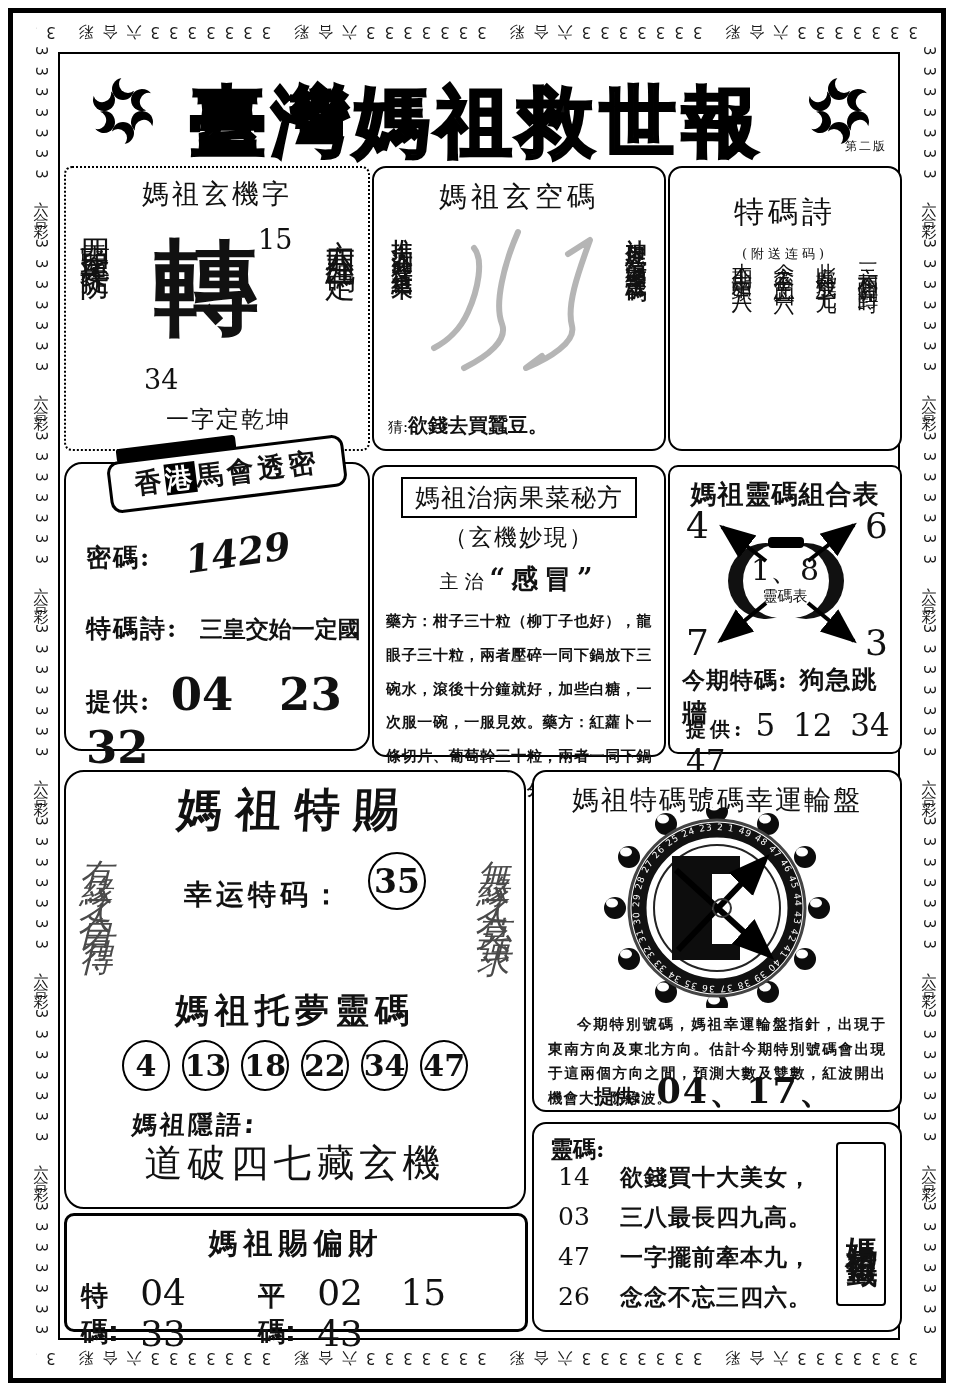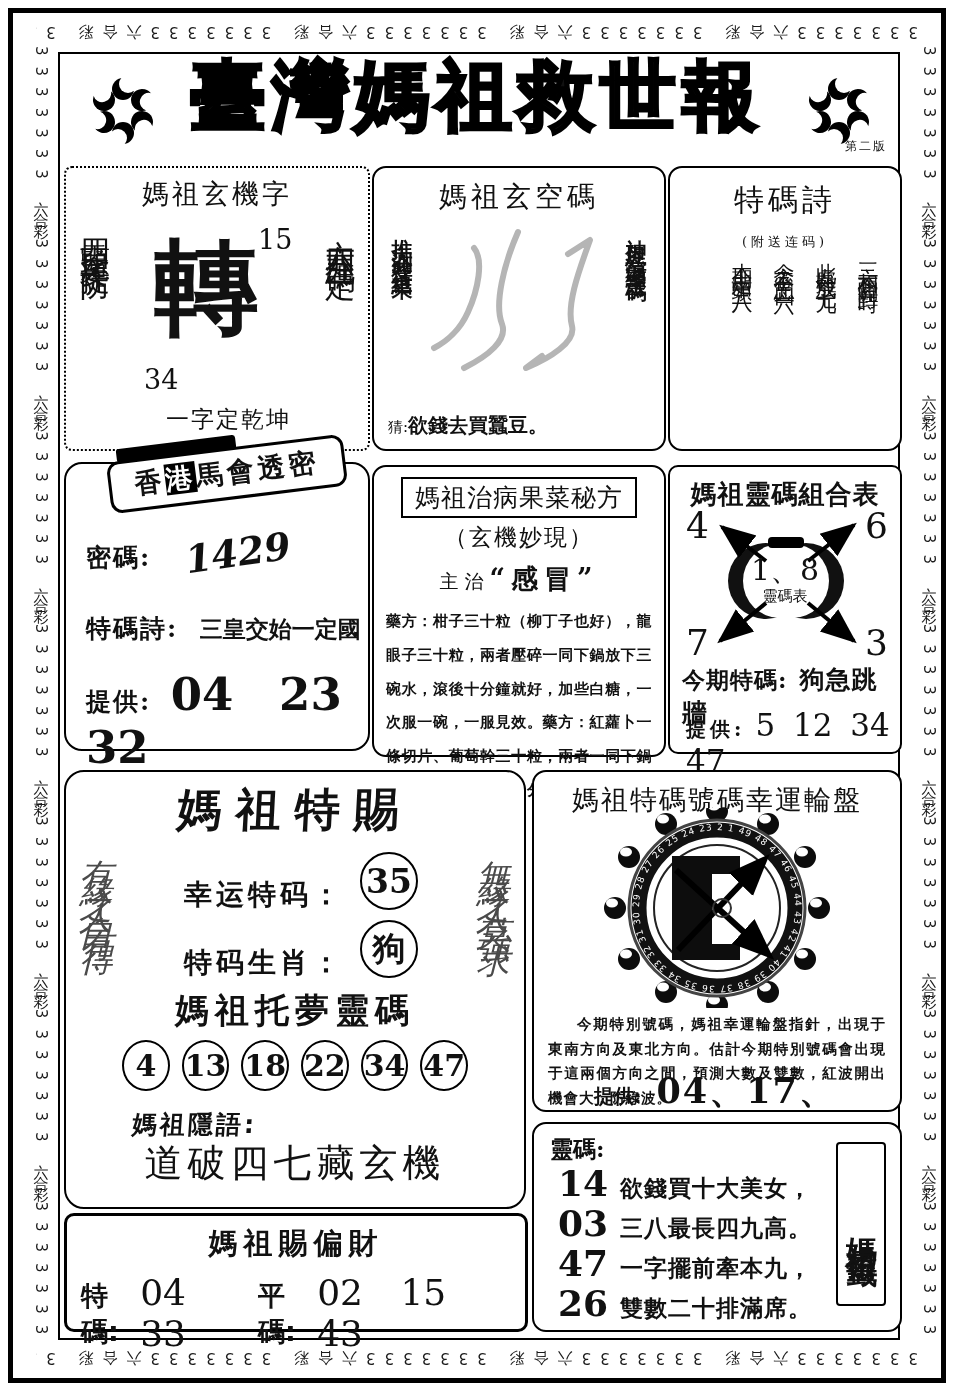--- a/index.html
+++ b/index.html
@@ -10,21 +10,21 @@
   .bstrip{position:absolute;font-size:15px;color:#1a1a1a;letter-spacing:9px;
           white-space:nowrap;overflow:hidden;font-family:"DejaVu Sans",sans-serif;}
   .bstrip.h{left:36px;right:36px;height:34px;line-height:34px;text-align:center;}
   .bstrip.top{top:15px;transform:rotate(180deg);}
   .bstrip.bottom{bottom:16px;transform:rotate(180deg);}
   .bstrip.v{top:46px;bottom:46px;width:34px;writing-mode:vertical-rl;text-align:center;letter-spacing:11px;}
   .bstrip.left{left:16px;}
   .bstrip.right{right:16px;}
   .content-frame{position:absolute;left:58px;top:52px;width:838px;height:1284px;border:2px solid #000;}
   
-  .masthead{position:absolute;left:70px;top:46px;width:814px;height:100px;text-align:center;}
+  .masthead{position:absolute;left:70px;top:72px;width:814px;height:100px;text-align:center;}
   .masthead .title{font-family:"DejaVu Sans","Liberation Sans",sans-serif;font-weight:900;
                    font-size:76px;line-height:100px;letter-spacing:6px;-webkit-text-stroke:3px #000;}
   .deco{position:absolute;top:78px;}
   .deco.l{left:90px;} .deco.r{left:806px;}
   .edition{position:absolute;left:845px;top:138px;font-size:12px;letter-spacing:2px;}
   
   .box{position:absolute;background:#fff;border:2px solid #000;border-radius:14px;}
   .box h2{margin:0;text-align:center;font-weight:normal;}
   .vtext{writing-mode:vertical-rl;}
   .circle{display:inline-flex;align-items:center;justify-content:center;border:2px solid #000;border-radius:50%;}
@@ -40,21 +40,21 @@
   
   #box-xuankong{left:372px;top:166px;width:290px;height:281px;}
   #box-xuankong h2{font-size:28px;margin-top:10px;letter-spacing:4px;}
   #box-xuankong .side{position:absolute;top:54px;font-size:21px;letter-spacing:7px;font-weight:bold;}
   #box-xuankong .side.l{left:14px;} #box-xuankong .side.r{right:14px;}
   #box-xuankong .scrawl{position:absolute;left:56px;top:52px;}
   #box-xuankong .guess{position:absolute;left:14px;bottom:10px;font-size:20px;font-weight:bold;}
   #box-xuankong .guess .lbl{font-size:15px;font-weight:normal;}
   
   #box-poem{left:668px;top:166px;width:230px;height:281px;}
-  #box-poem h2{font-size:30px;margin-top:12px;letter-spacing:4px;}
+  #box-poem h2{font-size:30px;margin-top:24px;letter-spacing:4px;}
   #box-poem .sub{text-align:center;font-size:13px;letter-spacing:4px;margin-top:12px;}
   #box-poem .cols{position:absolute;left:18px;right:18px;top:78px;bottom:14px;
                   writing-mode:vertical-rl;font-size:21px;}
   #box-poem .cols div{letter-spacing:5px;margin-left:14px;}
   
   #box-hkjc{left:64px;top:462px;width:302px;height:285px;border-radius:18px;}
   .stamp{position:absolute;left:42px;top:-16px;width:232px;height:46px;border:3px solid #000;
          border-radius:12px;background:#fff;transform:rotate(-7deg);text-align:center;
          font-size:27px;font-weight:bold;line-height:44px;letter-spacing:4px;}
   .stamp .knock{background:#000;color:#fff;}
@@ -94,21 +94,21 @@
   
   #box-teci{left:64px;top:770px;width:458px;height:435px;border-radius:20px;}
   #box-teci h2{font-family:"DejaVu Sans",sans-serif;font-weight:900;font-size:45px;
                margin-top:8px;letter-spacing:14px;transform:skewX(-3deg);}
   #box-teci .calli{position:absolute;top:62px;font-size:33px;color:#4a4a4a;font-style:italic;
                    letter-spacing:14px;line-height:1;}
   #box-teci .calli.l{left:14px;} #box-teci .calli.r{right:14px;}
   #box-teci .row{position:absolute;left:118px;display:flex;align-items:center;}
   #box-teci .row .lab{font-size:28px;font-weight:900;font-family:"DejaVu Sans",sans-serif;letter-spacing:4px;margin-top:28px;}
   #box-teci .row.lucky{top:76px;} #box-teci .row.zodiac{top:144px;}
-  #box-teci .bigcirc{width:54px;height:54px;font-size:33px;font-weight:bold;margin-left:16px;}
+  #box-teci .bigcirc{width:54px;height:54px;font-size:33px;font-weight:bold;margin-left:24px;}
   #box-teci .dream-t{position:absolute;left:0;top:216px;width:458px;text-align:center;
                      font-family:"DejaVu Sans",sans-serif;font-weight:900;font-size:34px;letter-spacing:6px;}
   #box-teci .dreams{position:absolute;left:56px;top:268px;width:346px;display:flex;gap:12px;}
   #box-teci .dreams .circle{width:47px;height:47px;font-size:30px;font-weight:bold;}
   #box-teci .hid-lab{position:absolute;left:66px;top:336px;font-size:25px;font-weight:900;
                      font-family:"DejaVu Sans",sans-serif;transform:skewX(-4deg);letter-spacing:3px;}
   #box-teci .hid-val{position:absolute;left:0;top:366px;width:458px;text-align:center;
                      font-size:38px;letter-spacing:5px;}
   
   #box-wheel{left:532px;top:770px;width:366px;height:338px;}
@@ -116,21 +116,21 @@
   #box-wheel .wheel{position:absolute;left:58px;top:36px;}
   #box-wheel .body{position:absolute;left:14px;top:240px;width:338px;font-size:14.5px;font-weight:bold;
                    line-height:1.7;text-align:justify;text-indent:2em;letter-spacing:1px;}
   #box-wheel .prow{position:absolute;left:60px;top:296px;}
   #box-wheel .prow .lab{font-size:20px;font-weight:bold;}
   #box-wheel .prow .v{font-size:35px;font-weight:bold;margin-left:10px;letter-spacing:2px;}
   
   #box-lingma{left:532px;top:1122px;width:366px;height:206px;}
   #box-lingma .lab{position:absolute;left:16px;top:10px;font-size:23px;font-weight:bold;}
   #box-lingma .item{position:absolute;left:24px;display:flex;align-items:baseline;}
-  #box-lingma .num{font-size:36px;font-weight:bold;width:62px;}
+  #box-lingma .num{font-size:25px;font-weight:normal;width:62px;}
   #box-lingma .verse{font-size:23px;font-weight:bold;letter-spacing:1px;}
   #box-lingma .sidebox{position:absolute;right:14px;top:18px;width:46px;height:160px;border:2px solid #000;
                        border-radius:4px;writing-mode:vertical-rl;text-align:center;
                        font-size:32px;font-weight:bold;letter-spacing:6px;}
   
   #box-piancai{left:64px;top:1213px;width:458px;height:113px;border-width:3px;border-radius:10px;}
   #box-piancai h2{font-family:"DejaVu Sans",sans-serif;font-weight:900;font-size:29px;margin-top:8px;letter-spacing:6px;}
   #box-piancai .row{position:absolute;left:14px;top:56px;width:430px;display:flex;align-items:baseline;gap:0;}
   #box-piancai .lab{font-size:27px;font-weight:900;font-family:"DejaVu Sans",sans-serif;}
   #box-piancai .v{font-size:36px;word-spacing:26px;}
@@ -274,24 +274,20 @@
     </div>
   </div>
 
   <div class="box" id="box-teci">
     <h2>媽祖特賜</h2>
     <div class="calli l vtext">有緣之人自有得</div>
     <div class="calli r vtext">無緣之人莫強求</div>
     <div class="row lucky">
       <span class="lab">幸运特码：</span>
       <span class="circle bigcirc">35</span>
-    </div>
-    <div class="row zodiac">
-      <span class="lab">特码生肖：</span>
-      <span class="circle bigcirc">狗</span>
     </div>
     <div class="dream-t">媽祖托夢靈碼</div>
     <div class="dreams">
       <span class="circle">4</span>
       <span class="circle">13</span>
       <span class="circle">18</span>
       <span class="circle">22</span>
       <span class="circle">34</span>
       <span class="circle">47</span>
     </div>
@@ -350,21 +346,21 @@
     <div class="item" style="top:78px">
       <span class="num">03</span>
       <span class="verse">三八最長四九高。</span>
     </div>
     <div class="item" style="top:118px">
       <span class="num">47</span>
       <span class="verse">一字擺前牽本九，</span>
     </div>
     <div class="item" style="top:158px">
       <span class="num">26</span>
-      <span class="verse">雙數二十排滿席。</span>
+      <span class="verse">念念不忘三四六。</span>
     </div>
     <div class="sidebox">媽祖靈籤</div>
   </div>
 
   <div class="box" id="box-piancai">
     <h2>媽祖賜偏財</h2>
     <div class="row">
       <span class="lab">特碼:</span>
       <span class="v">04 33</span>
       <span class="lab">平碼:</span>

